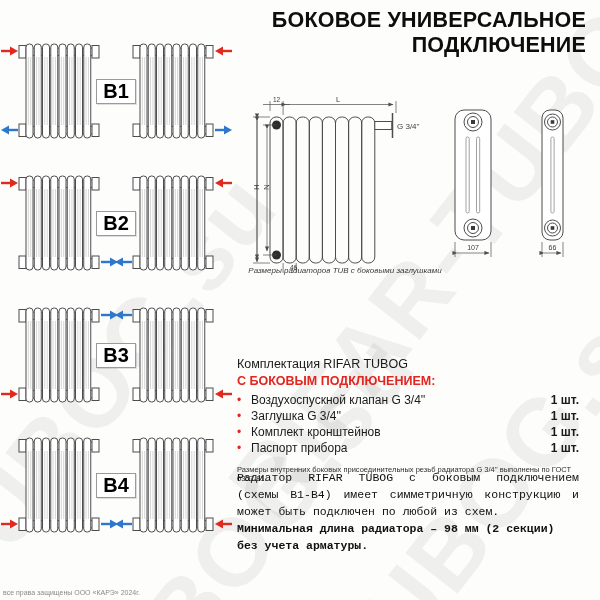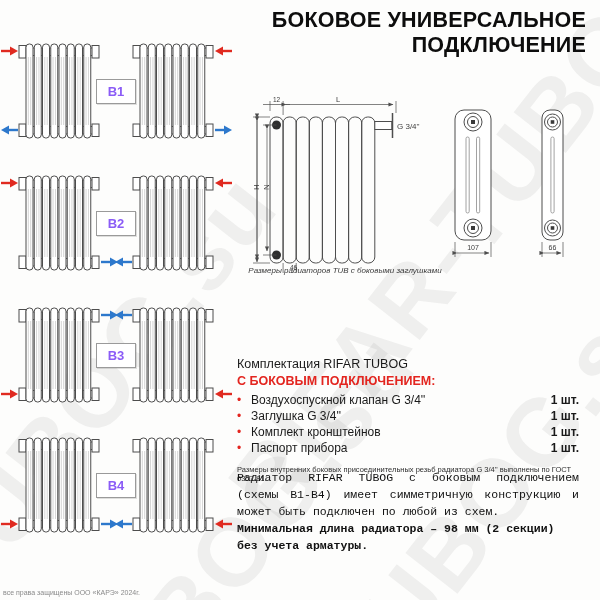--- a/index.html
+++ b/index.html
@@ -22,21 +22,21 @@
 
   
   .scheme-row{position:absolute;left:0;width:236px;height:100px;}
   .scheme-row svg{position:absolute;top:0;}
   .rad-left{left:0;}
   .rad-right{left:114px;}
   .scheme-label{position:absolute;left:96px;top:37px;width:38px;height:23px;
       background:#fff;border:1px solid #9a9a9a;border-radius:0;
       box-shadow:1px 1px 0 rgba(0,0,0,0.12);
       display:flex;align-items:center;justify-content:center;
-      font-weight:800;font-size:13px;color:#8b5cf6;}
+      font-weight:800;font-size:20px;color:#000000;}
 
   
   #tech-drawing{position:absolute;left:250px;top:95px;}
   #drawing-caption{position:absolute;left:248px;top:266px;width:194px;text-align:center;
       font-style:italic;font-size:8px;color:#3a3a3a;}
 
   
   #equipment{position:absolute;left:237px;top:357px;width:342px;color:#1a1a1a;}
   .eq-title{font-weight:400;font-size:12.5px;}
   .eq-subtitle{font-weight:800;font-size:12.5px;margin-top:3px;}

